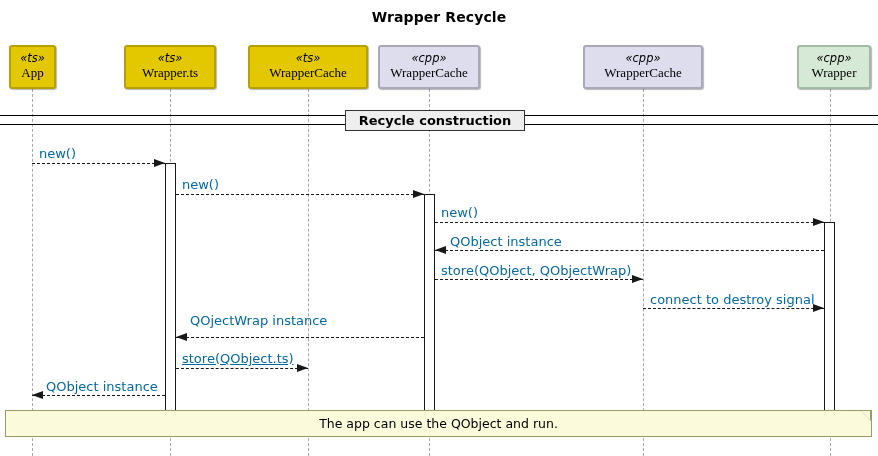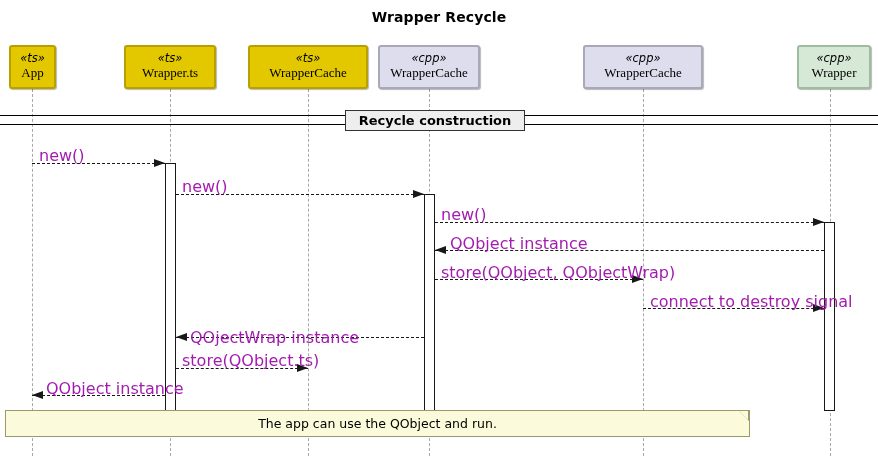--- a/index.html
+++ b/index.html
@@ -118,22 +118,22 @@
     border-bottom: 4.5px solid transparent;
     border-left: 11px solid #181818;
   }
   .arrowhead.left {
     border-top: 4.5px solid transparent;
     border-bottom: 4.5px solid transparent;
     border-right: 11px solid #181818;
   }
   .msg-label {
     position: absolute;
-    font-size: 16px;
-    color: #a21caf;
+    font-size: 13px;
+    color: #0369a1;
     white-space: nowrap;
     z-index: 6;
   }
 
   
   .note {
     position: absolute;
     box-sizing: border-box;
     background: #FBFBDB;
     border: 1px solid #9A9A6A;
@@ -220,26 +220,26 @@
       <div class="arrowhead left" style="top: 246px; left: 435px;"></div>
       <div class="msg-label" style="left: 450px; top: 234px;">QObject instance</div>
       <div class="msg" style="left: 435px; top: 279px; width: 208px;"></div>
       <div class="arrowhead right" style="top: 275px; left: 632px;"></div>
       <div class="msg-label" style="left: 441px; top: 263px;">store(QObject, QObjectWrap)</div>
       <div class="msg" style="left: 643px; top: 308px; width: 181px;"></div>
       <div class="arrowhead right" style="top: 304px; left: 813px;"></div>
       <div class="msg-label" style="left: 650px; top: 292px;">connect to destroy signal</div>
       <div class="msg" style="left: 176px; top: 337px; width: 248px;"></div>
       <div class="arrowhead left" style="top: 333px; left: 176px;"></div>
-      <div class="msg-label" style="left: 190px; top: 328px;">QOjectWrap instance</div>
+      <div class="msg-label" style="left: 190px; top: 313px;">QOjectWrap instance</div>
       <div class="msg" style="left: 176px; top: 368px; width: 132px;"></div>
       <div class="arrowhead right" style="top: 364px; left: 297px;"></div>
-      <div class="msg-label" style="left: 182px; top: 351px;">store(QObject.ts)</div>
+      <div class="msg-label" style="left: 182px; top: 351px; text-decoration: underline;">store(QObject.ts)</div>
       <div class="msg" style="left: 32px; top: 395px; width: 133px;"></div>
       <div class="arrowhead left" style="top: 391px; left: 32px;"></div>
       <div class="msg-label" style="left: 46px; top: 379px;">QObject instance</div>
-      <div class="note" style="left: 5px; top: 410px; width: 745px; height: 27px;">
+      <div class="note" style="left: 5px; top: 410px; width: 867px; height: 27px;">
         <span class="note-text">The app can use the QObject and run.</span>
         <div class="fold"></div>
         <div class="fold-inner"></div>
       </div>
     </div>
 </div>
 
 </body></html>

